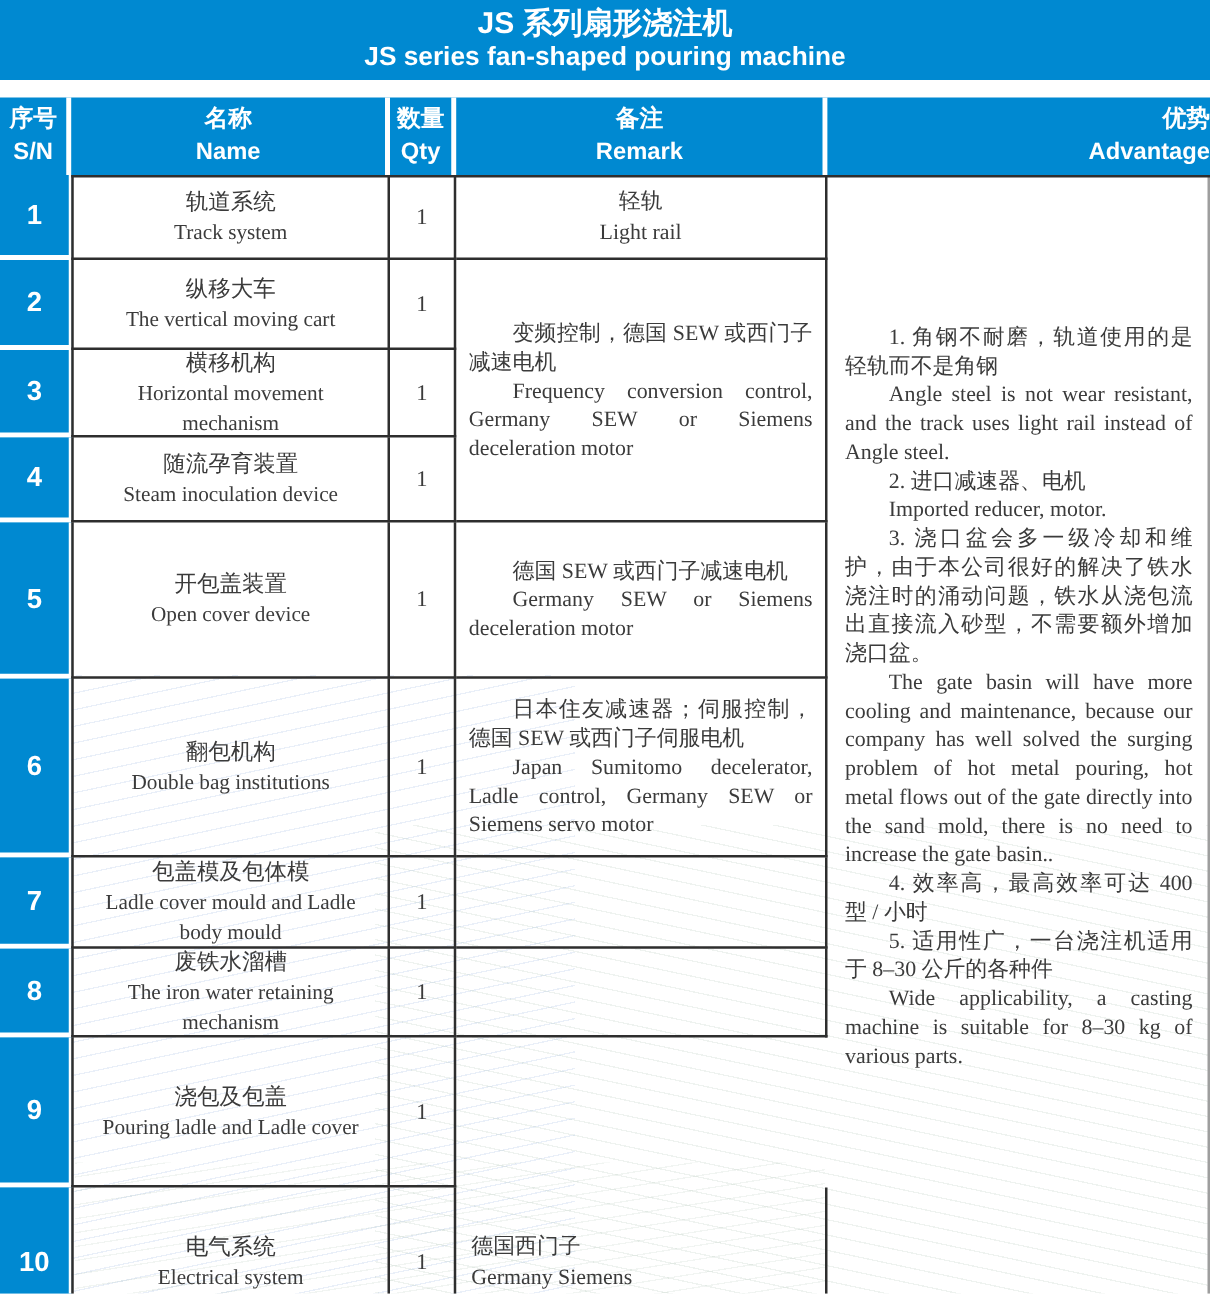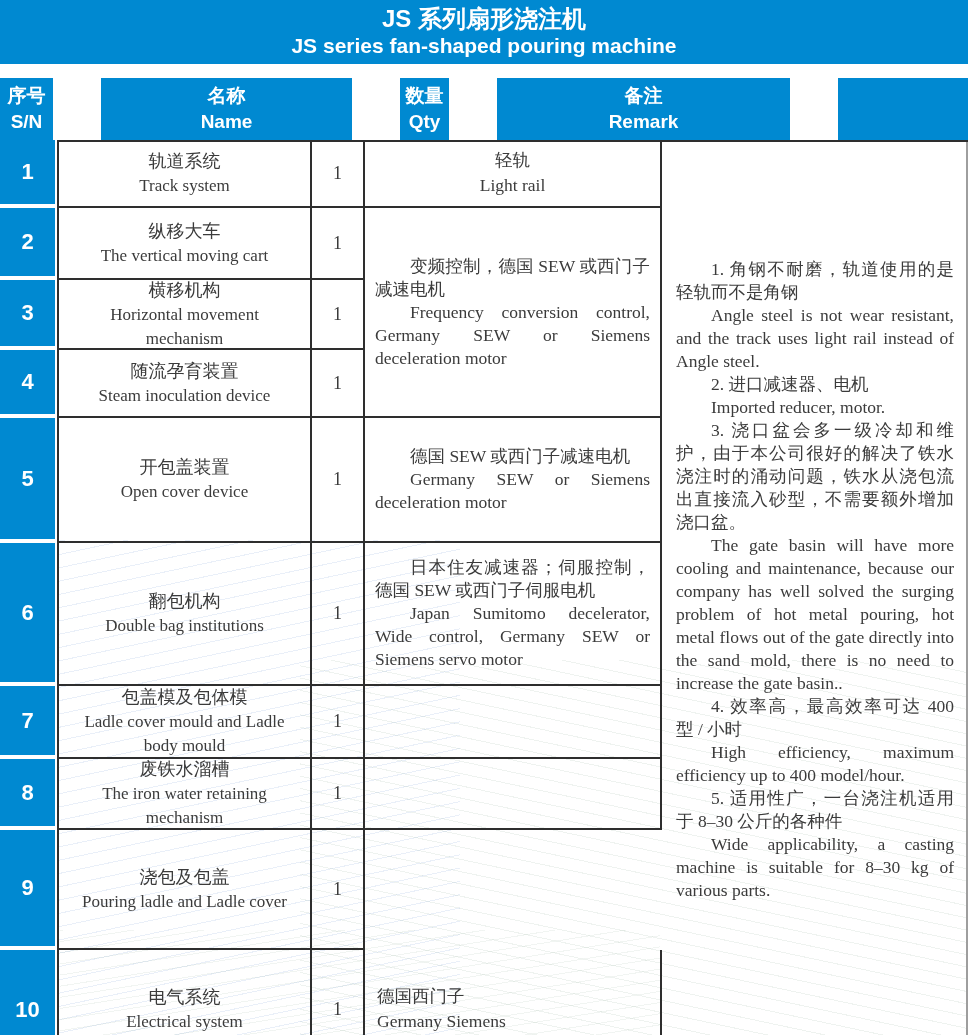--- a/index.html
+++ b/index.html
@@ -14,21 +14,21 @@
   .wm3{left:60px;top:930px;width:600px;height:105px;
        background:repeating-linear-gradient(171deg,rgba(120,155,130,0.10) 0 1px,transparent 1px 11px);}
 
   .title-bar{position:absolute;left:0;top:0;width:968px;height:64px;background:#0089d1;z-index:2;
              display:flex;flex-direction:column;align-items:center;justify-content:center;
              font-family:"Liberation Sans","DejaVu Sans",sans-serif;color:#fff;font-weight:bold;}
   .t-zh{font-size:24px;line-height:26px;}
   .t-en{font-size:21px;line-height:27px;}
 
   .header-row{position:absolute;left:0;top:78px;width:968px;height:62px;z-index:2;
-              display:grid;grid-template-columns:57px 255px 53px 297px 306px;gap:44px;}
+              display:grid;grid-template-columns:57px 255px 53px 297px 306px;}
   .hcell{background:#0089d1;display:flex;flex-direction:column;align-items:center;justify-content:center;
          font-family:"Liberation Sans","DejaVu Sans",sans-serif;color:#fff;font-weight:bold;
          font-size:19px;line-height:26px;border-right:4px solid #fff;box-sizing:border-box;}
   .hcell:last-child{border-right:none;align-items:flex-end;}
 
   .body-grid{position:absolute;left:0;top:140px;width:968px;height:930px;z-index:1;
              display:grid;grid-template-columns:57px 255px 53px 297px 306px;
              grid-template-rows:68px 72px 70px 68px 125px 143px 73px 71px 120px 120px;}
   .top-line{position:absolute;left:57px;top:140px;width:911px;height:2px;background:#2e2e2e;z-index:3;}
 
@@ -167,35 +167,34 @@
     <div class="cell rm rspan2-4">
       <p>变频控制，德国 SEW 或西门子减速电机</p>
       <p>Frequency conversion control, Germany SEW or Siemens deceleration motor</p>
     </div>
     <div class="cell rm gr5">
       <p>德国 SEW 或西门子减速电机</p>
       <p>Germany SEW or Siemens deceleration motor</p>
     </div>
     <div class="cell rm gr6">
       <p>日本住友减速器；伺服控制，德国 SEW 或西门子伺服电机</p>
-      <p>Japan Sumitomo decelerator, Wide control, Germany SEW or Siemens servo motor</p>
+      <p>Japan Sumitomo decelerator, Ladle control, Germany SEW or Siemens servo motor</p>
     </div>
     <div class="cell rm gr7"></div>
     <div class="cell rm gr8"></div>
     <div class="cell rm left10 gr10">
       <div>德国西门子</div>
       <div>Germany Siemens</div>
     </div>
 
     <div class="cell adv">
       <p>1. 角钢不耐磨，轨道使用的是轻轨而不是角钢</p>
       <p>Angle steel is not wear resistant, and the track uses light rail instead of Angle steel.</p>
       <p>2. 进口减速器、电机</p>
       <p>Imported reducer, motor.</p>
       <p>3. 浇口盆会多一级冷却和维护，由于本公司很好的解决了铁水浇注时的涌动问题，铁水从浇包流出直接流入砂型，不需要额外增加浇口盆。</p>
       <p>The gate basin will have more cooling and maintenance, because our company has well solved the surging problem of hot metal pouring, hot metal flows out of the gate directly into the sand mold, there is no need to increase the gate basin..</p>
       <p>4. 效率高，最高效率可达 400 型 / 小时</p>
-      <p>High efficiency, maximum efficiency up to 400 model/hour.</p>
       <p>5. 适用性广，一台浇注机适用于 8–30 公斤的各种件</p>
       <p>Wide applicability, a casting machine is suitable for 8–30 kg of various parts.</p>
     </div>
   </div>
 </div>
 
 </body></html>

